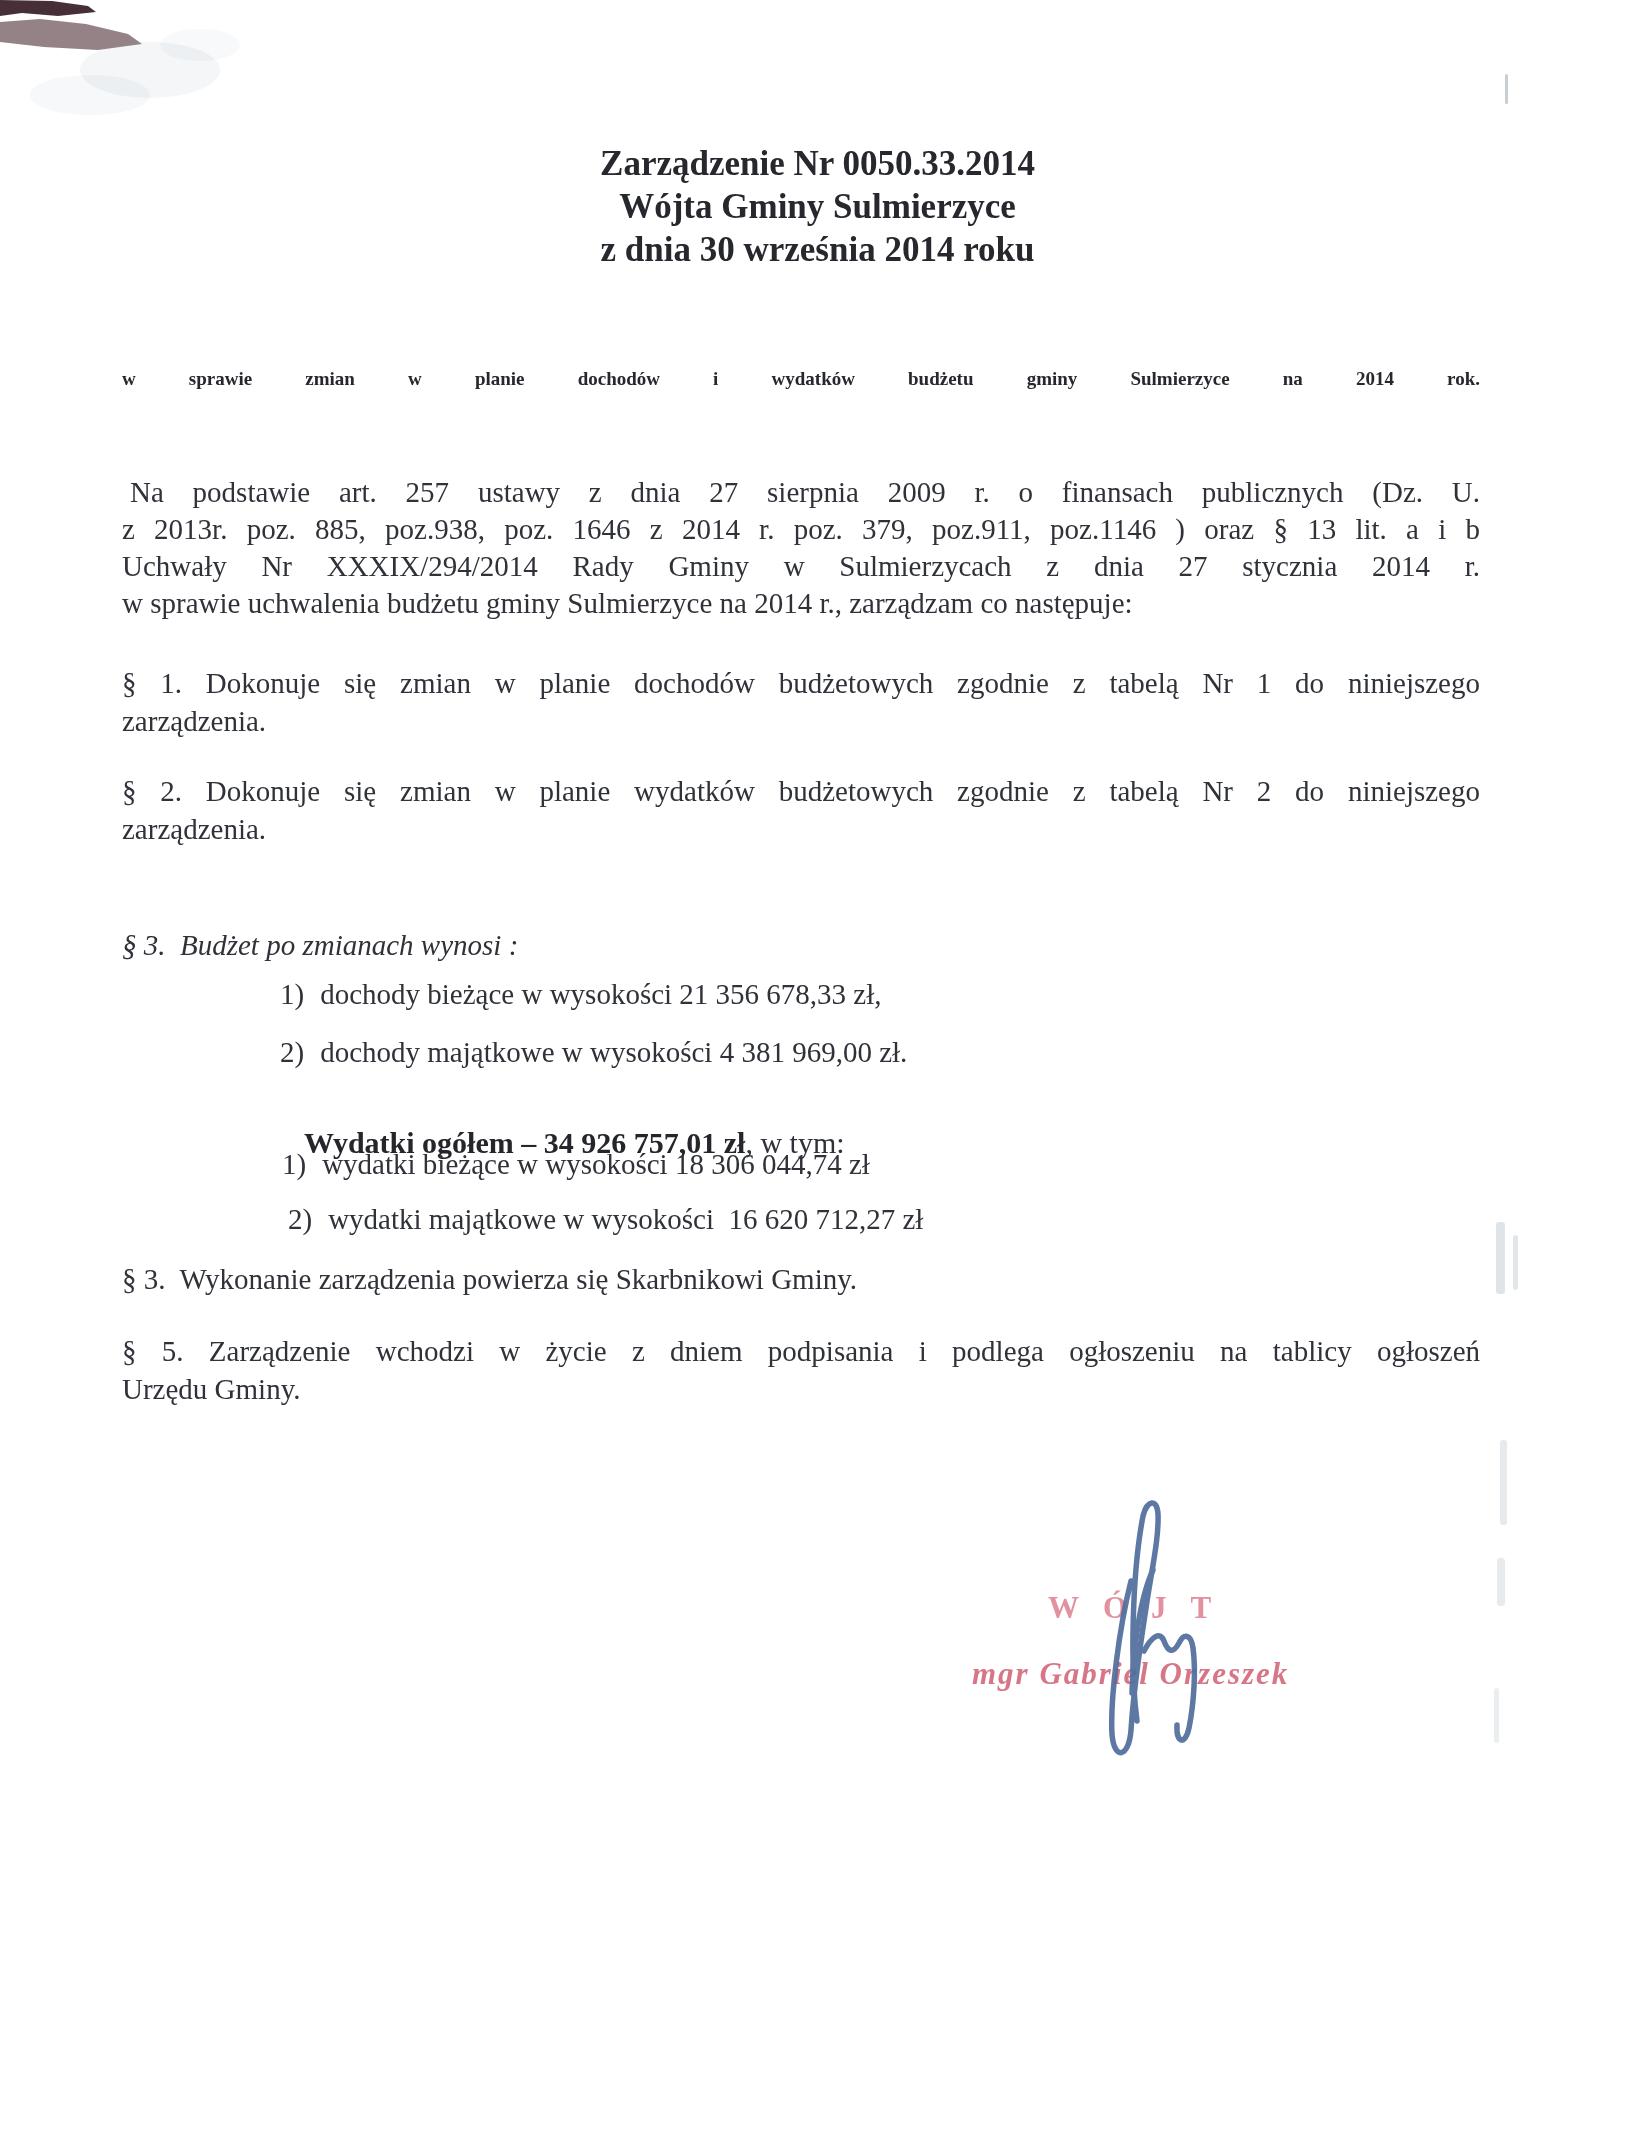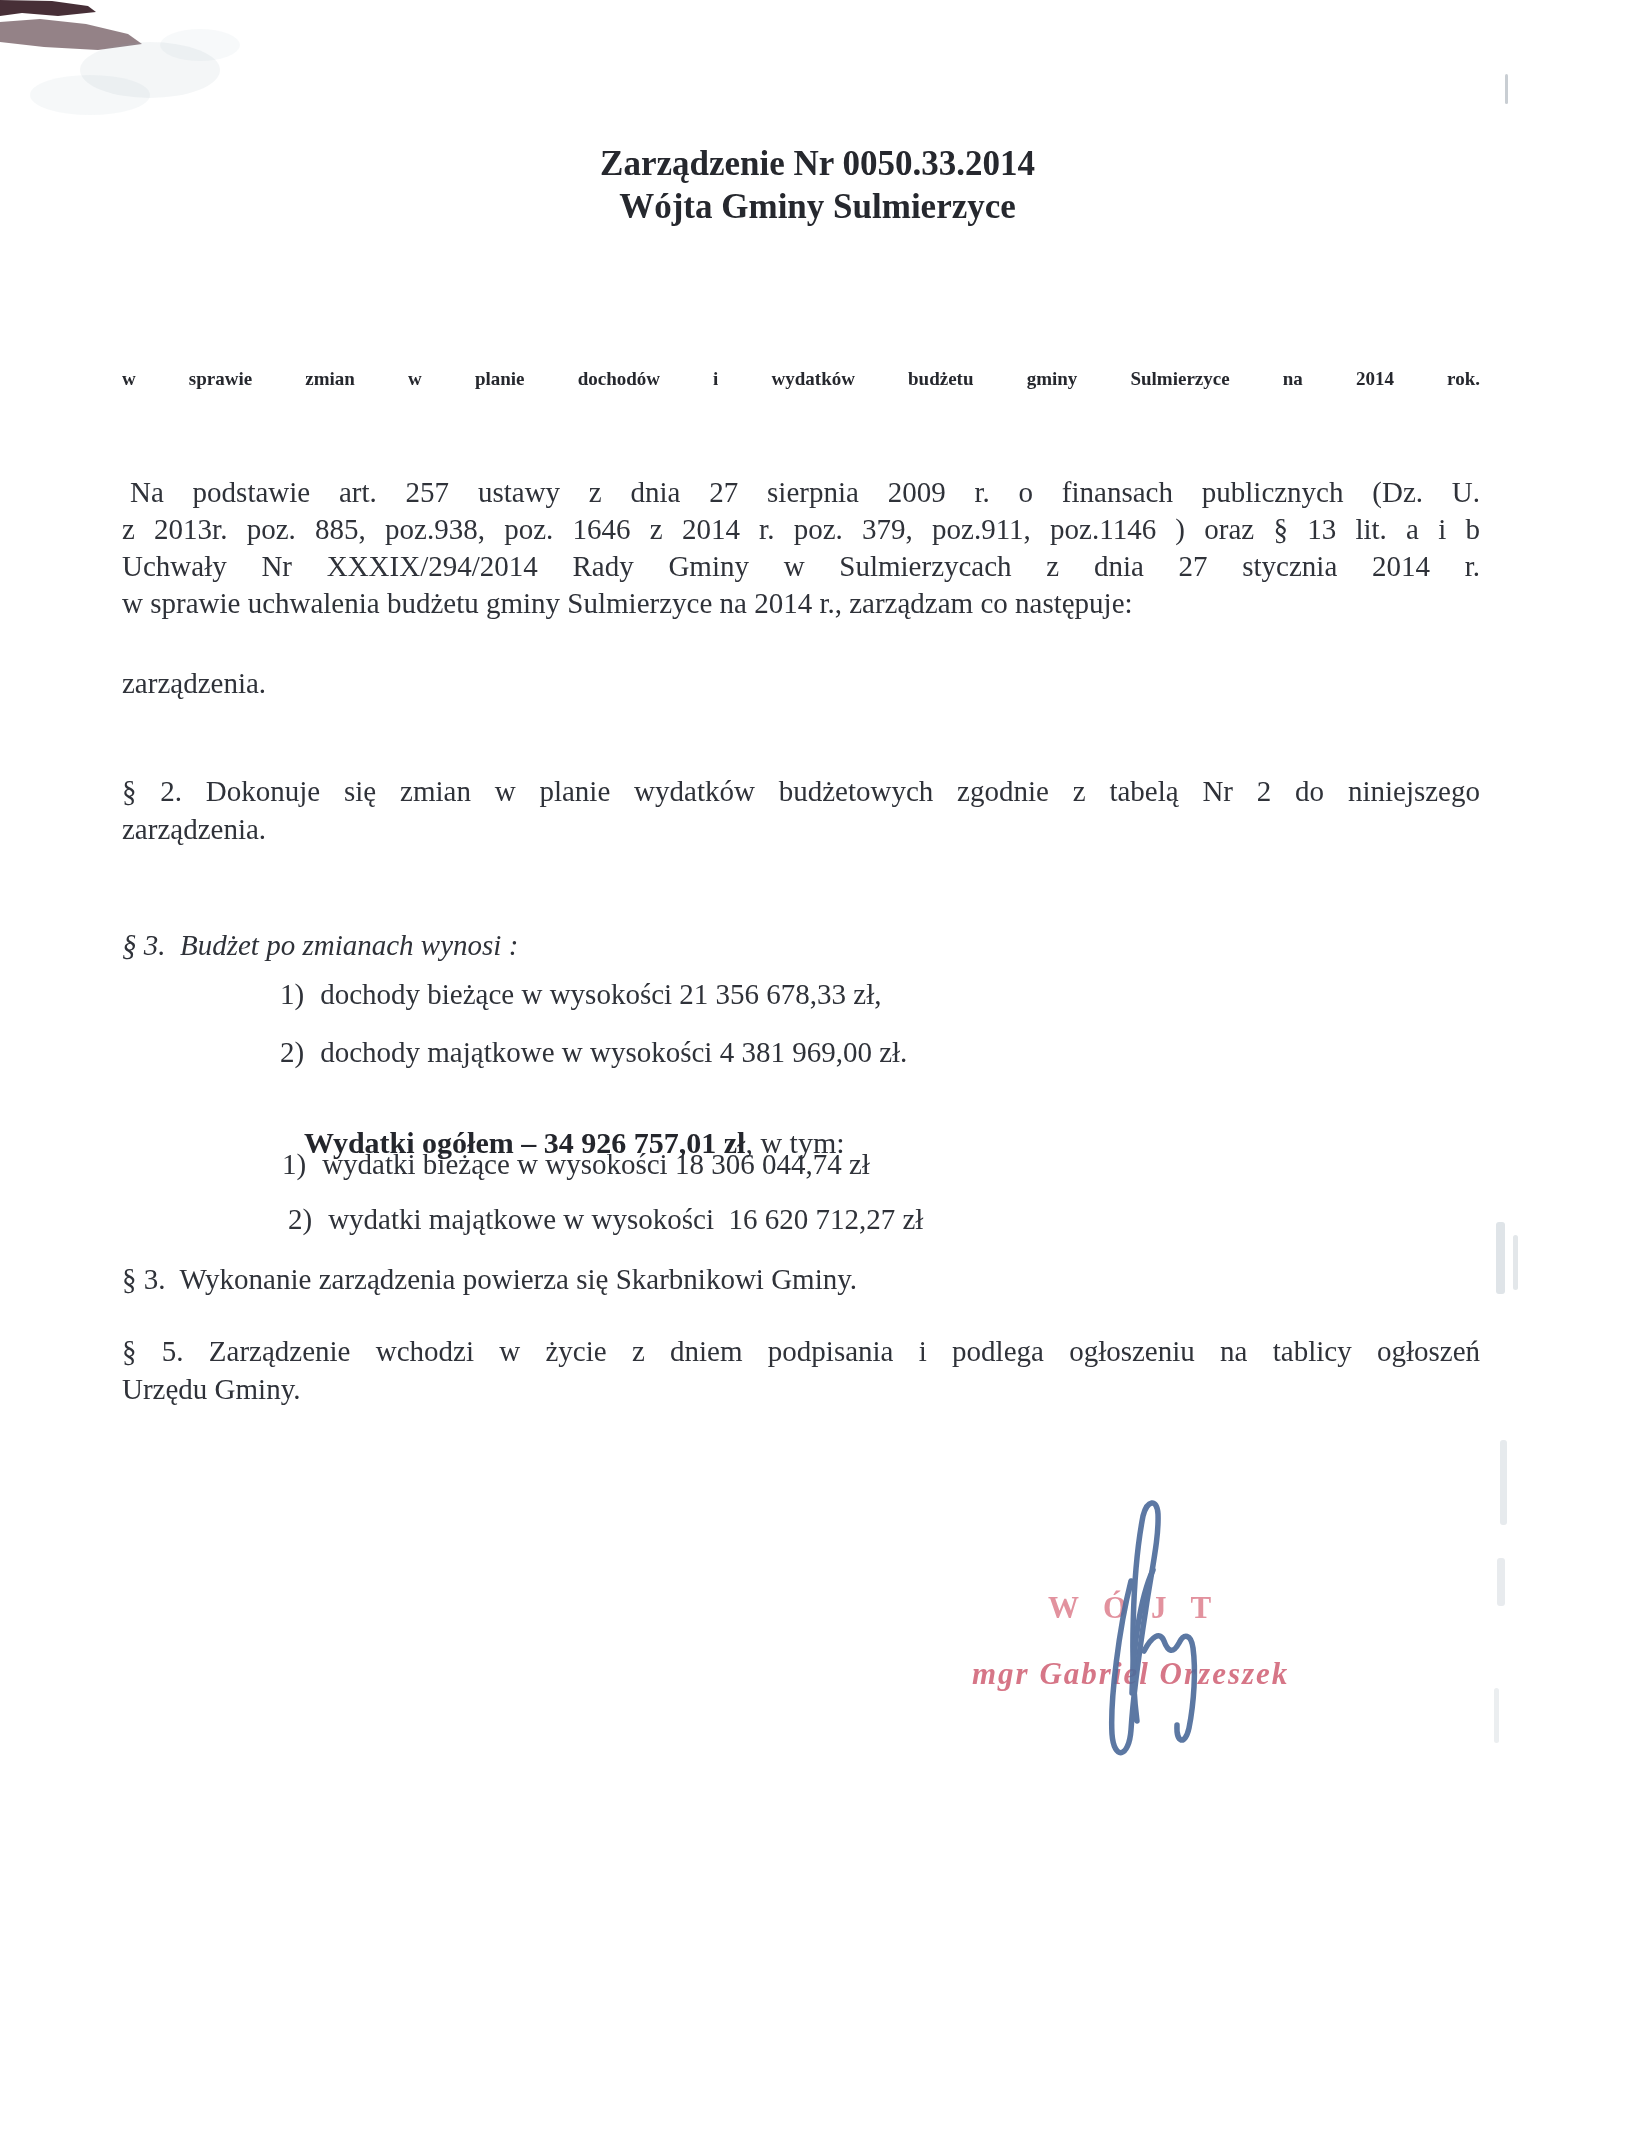--- a/index.html
+++ b/index.html
@@ -99,32 +99,34 @@
   <div class="streak st-a"></div>
   <div class="streak st-b"></div>
   <div class="streak st-c"></div>
   <div class="streak st-d"></div>
   <div class="streak st-e"></div>
   <div class="streak st-f"></div>
 
   <div class="abs title-block">
     <div>Zarządzenie Nr 0050.33.2014</div>
     <div>Wójta Gminy Sulmierzyce</div>
+    <div>z dnia 30 września 2014 roku</div>
   </div>
 
   <div class="abs subject">w sprawie zmian w planie dochodów i wydatków budżetu gminy Sulmierzyce na 2014 rok.</div>
 
   <div class="abs legal">
     <div class="legal-line jl indent1">Na podstawie art. 257 ustawy z dnia 27 sierpnia 2009 r. o finansach publicznych (Dz. U.</div>
     <div class="legal-line jl">z 2013r. poz. 885, poz.938, poz. 1646 z 2014 r. poz. 379, poz.911, poz.1146 ) oraz § 13 lit. a i b</div>
     <div class="legal-line jl">Uchwały Nr XXXIX/294/2014 Rady Gminy w Sulmierzycach z dnia 27 stycznia 2014 r.</div>
     <div class="legal-line">w sprawie uchwalenia budżetu gminy Sulmierzyce na 2014 r., zarządzam co następuje:</div>
   </div>
 
   <div class="abs para sec1">
+    <div class="jl">§ 1. Dokonuje się zmian w planie dochodów budżetowych zgodnie z tabelą Nr 1 do niniejszego</div>
     <div>zarządzenia.</div>
   </div>
 
   <div class="abs para sec2">
     <div class="jl">§ 2. Dokonuje się zmian w planie wydatków budżetowych zgodnie z tabelą Nr 2 do niniejszego</div>
     <div>zarządzenia.</div>
   </div>
 
   <div class="abs para sec3 pre">§ 3.  Budżet po zmianach wynosi :</div>
 

